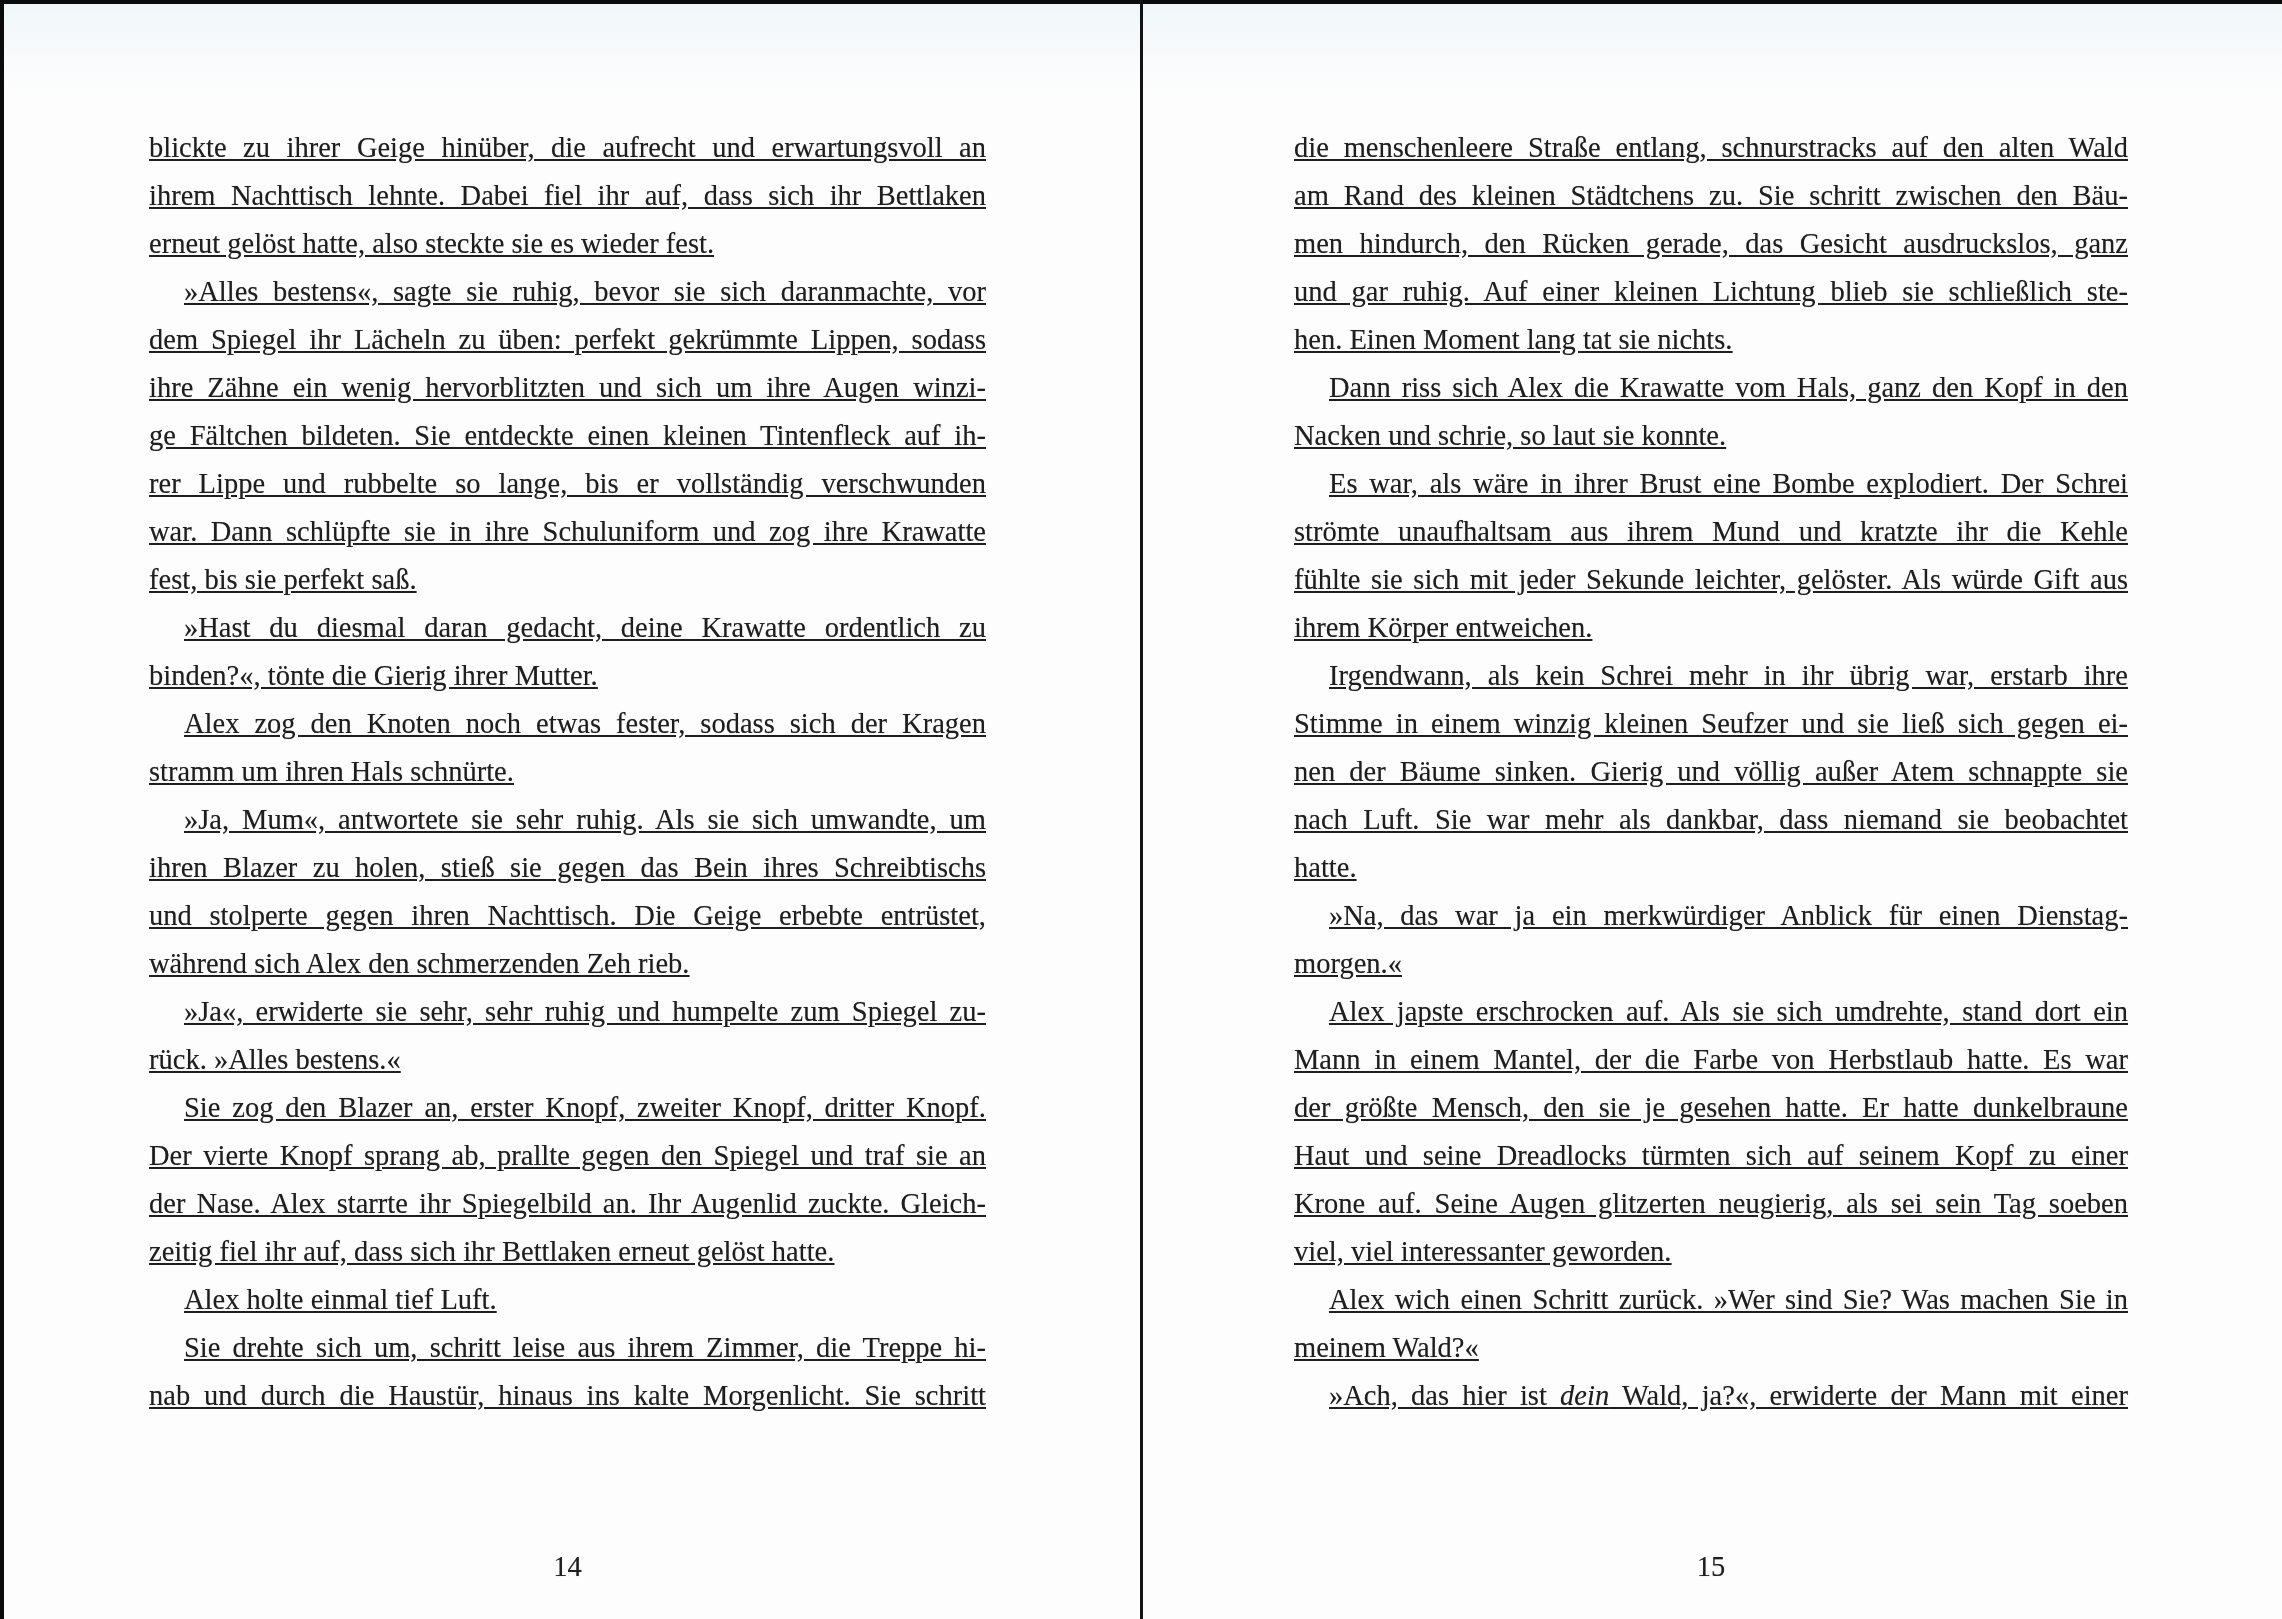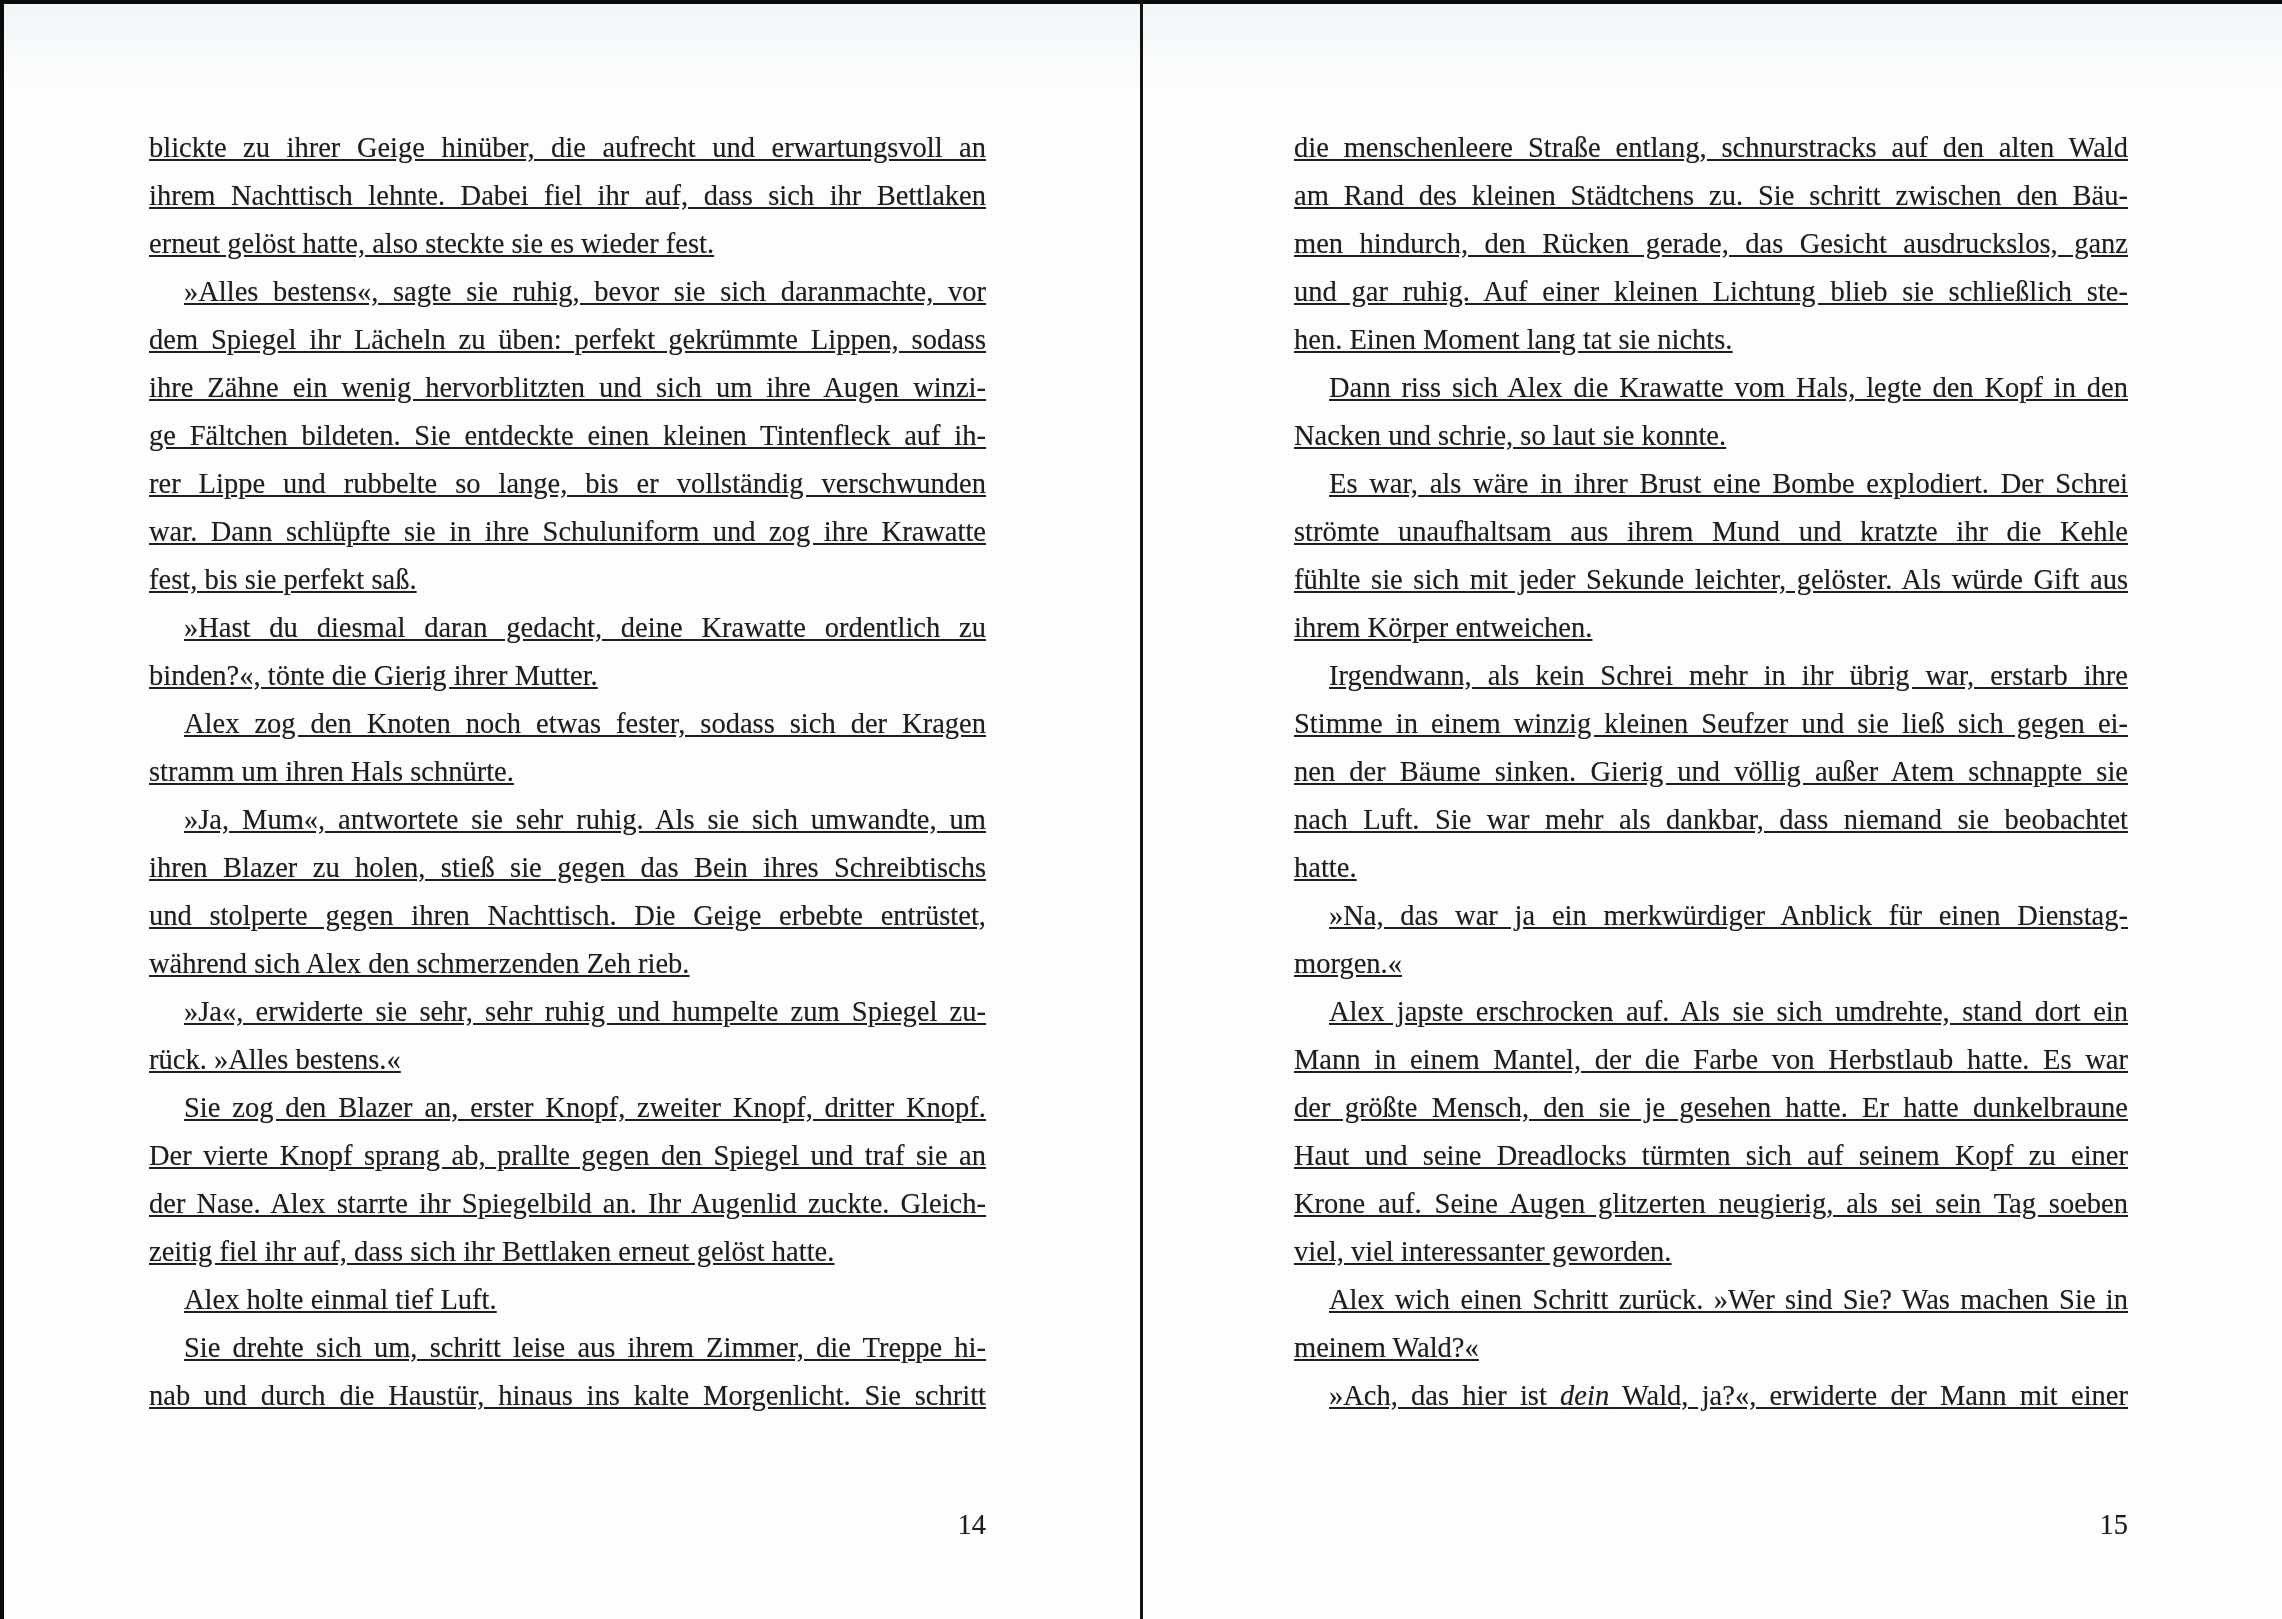--- a/index.html
+++ b/index.html
@@ -23,22 +23,22 @@
     height:48px;line-height:48px;
     white-space:nowrap;
     text-align:justify;
     text-shadow:0 0 0.7px rgba(20,20,20,0.45);
   }
   .line.just{white-space:normal;text-align-last:justify;}
   .line.rag{white-space:normal;text-align-last:left;}
   .line.ind{text-indent:35px;}
   .it{font-style:italic;}
   .pagenum{
-    position:absolute;top:1501px;height:48px;line-height:48px;
-    font-size:28.5px;text-align:right;
+    position:absolute;top:1543px;height:48px;line-height:48px;
+    font-size:28.5px;text-align:center;
     text-shadow:0 0 0.7px rgba(20,20,20,0.45);
   }
   .pagenum.pn-left{left:149px;width:837px;}
   .pagenum.pn-right{left:1294px;width:834px;}
 </style>
 </head>
 <body>
 
 <div class="edge-top"></div>
 <div class="edge-left"></div>
@@ -73,21 +73,21 @@
     <div class="line rag ind"><span>Alex holte einmal tief Luft.</span></div>
     <div class="line just ind"><span>Sie drehte sich um, schritt leise aus ihrem Zimmer, die Treppe hi-</span></div>
     <div class="line just"><span>nab und durch die Haustür, hinaus ins kalte Morgenlicht. Sie schritt</span></div>
   </div>
 <div class="page-col col-right">
     <div class="line just"><span>die menschenleere Straße entlang, schnurstracks auf den alten Wald</span></div>
     <div class="line just"><span>am Rand des kleinen Städtchens zu. Sie schritt zwischen den Bäu-</span></div>
     <div class="line just"><span>men hindurch, den Rücken gerade, das Gesicht ausdruckslos, ganz</span></div>
     <div class="line just"><span>und gar ruhig. Auf einer kleinen Lichtung blieb sie schließlich ste-</span></div>
     <div class="line rag"><span>hen. Einen Moment lang tat sie nichts.</span></div>
-    <div class="line just ind"><span>Dann riss sich Alex die Krawatte vom Hals, legte den Kopf in den</span></div>
+    <div class="line just ind"><span>Dann riss sich Alex die Krawatte vom Hals, ganz den Kopf in den</span></div>
     <div class="line rag"><span>Nacken und schrie, so laut sie konnte.</span></div>
     <div class="line just ind"><span>Es war, als wäre in ihrer Brust eine Bombe explodiert. Der Schrei</span></div>
     <div class="line just"><span>strömte unaufhaltsam aus ihrem Mund und kratzte ihr die Kehle</span></div>
     <div class="line just"><span>fühlte sie sich mit jeder Sekunde leichter, gelöster. Als würde Gift aus</span></div>
     <div class="line rag"><span>ihrem Körper entweichen.</span></div>
     <div class="line just ind"><span>Irgendwann, als kein Schrei mehr in ihr übrig war, erstarb ihre</span></div>
     <div class="line just"><span>Stimme in einem winzig kleinen Seufzer und sie ließ sich gegen ei-</span></div>
     <div class="line just"><span>nen der Bäume sinken. Gierig und völlig außer Atem schnappte sie</span></div>
     <div class="line just"><span>nach Luft. Sie war mehr als dankbar, dass niemand sie beobachtet</span></div>
     <div class="line rag"><span>hatte.</span></div>

